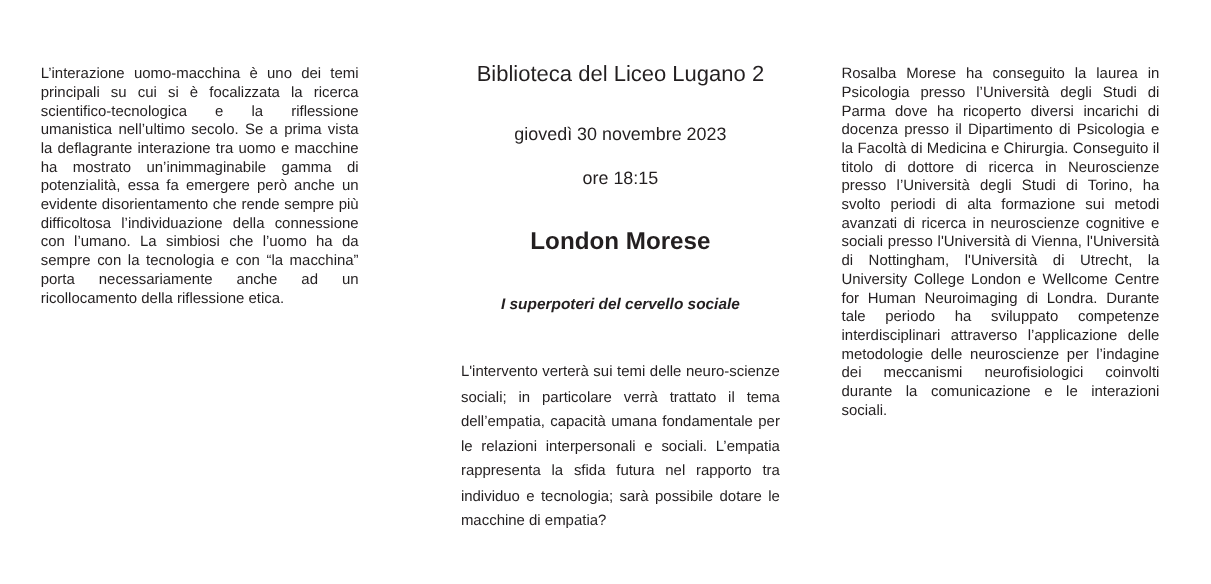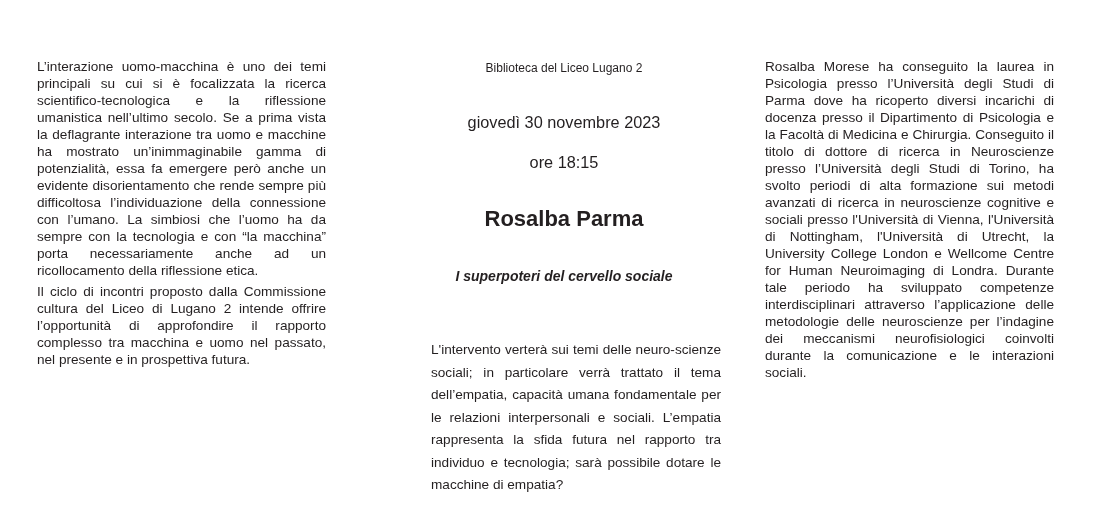--- a/index.html
+++ b/index.html
@@ -39,21 +39,21 @@
       font-size: 13.6px;
       line-height: 17px;
       text-align: justify;
       text-align-last: left;
       margin: 0;
     }
     .para + .para {
       margin-top: 4px;
     }
     .venue {
-      font-size: 12px;
+      font-size: 20px;
       line-height: 20px;
       margin: 0;
       padding-top: 0;
     }
     .date {
       font-size: 16.3px;
       line-height: 24px;
       margin: 16px;
       margin-top: 32px;
     }
@@ -78,36 +78,35 @@
     }
     .abstract {
       position: absolute;
       left: 419px;
       top: 327px;
       width: 290px;
       font-size: 13.6px;
       line-height: 22.5px;
       text-align: justify;
       text-align-last: left;
-      margin: 12px;
+      margin: 0;
     }
   </style>
 </head>
 <body>
 
 <div class="col col-left">
   <p class="para">L’interazione uomo-macchina è uno dei temi principali su cui si è focalizzata la ricerca scientifico-tecnologica e la riflessione umanistica nell’ultimo secolo. Se a prima vista la deflagrante interazione tra uomo e macchine ha mostrato un’inimmaginabile gamma di potenzialità, essa fa emergere però anche un evidente disorientamento che rende sempre più difficoltosa l’individuazione della connessione con l’umano. La simbiosi che l’uomo ha da sempre con la tecnologia e con “la macchina” porta necessariamente anche ad un ricollocamento della riflessione etica.</p>
-  <p class="para">Il ciclo di incontri proposto dalla Commissione cultura del Liceo di Lugano 2 intende offrire l’opportunità di approfondire il rapporto complesso tra macchina e uomo nel passato, nel presente e in prospettiva futura.</p>
 </div>
 
 <div class="col col-center">
   <p class="venue">Biblioteca del Liceo Lugano 2</p>
   <p class="date">giovedì 30 novembre 2023</p>
   <p class="time">ore 18:15</p>
-  <h1 class="speaker">Rosalba Parma</h1>
+  <h1 class="speaker">London Morese</h1>
   <h2 class="talk-title">
     <span>I superpoteri del cervello sociale</span><br>
   </h2>
 </div>
 
 <p class="abstract">L'intervento  verterà sui temi delle neuro-scienze sociali; in particolare verrà trattato il tema dell’empatia, capacità umana fondamentale per le relazioni interpersonali e sociali. L’empatia rappresenta la sfida futura nel rapporto tra individuo e tecnologia; sarà possibile dotare le macchine di empatia?</p>
 
 <div class="col col-right">
   <p class="para">Rosalba Morese ha conseguito la laurea in Psicologia presso l’Università degli Studi di Parma dove ha ricoperto diversi incarichi di docenza presso il Dipartimento di Psicologia e la Facoltà di Medicina e Chirurgia. Conseguito il titolo di dottore di ricerca in Neuroscienze presso l’Università degli Studi di Torino, ha svolto periodi di alta formazione sui metodi avanzati di ricerca in neuroscienze cognitive e sociali presso l'Università di Vienna, l'Università di Nottingham, l'Università di Utrecht, la University College London e Wellcome Centre for Human Neuroimaging di Londra. Durante tale periodo ha  sviluppato competenze interdisciplinari attraverso l’applicazione delle metodologie delle neuroscienze per l’indagine dei meccanismi neurofisiologici coinvolti durante la comunicazione e le interazioni sociali.</p>
 </div>

